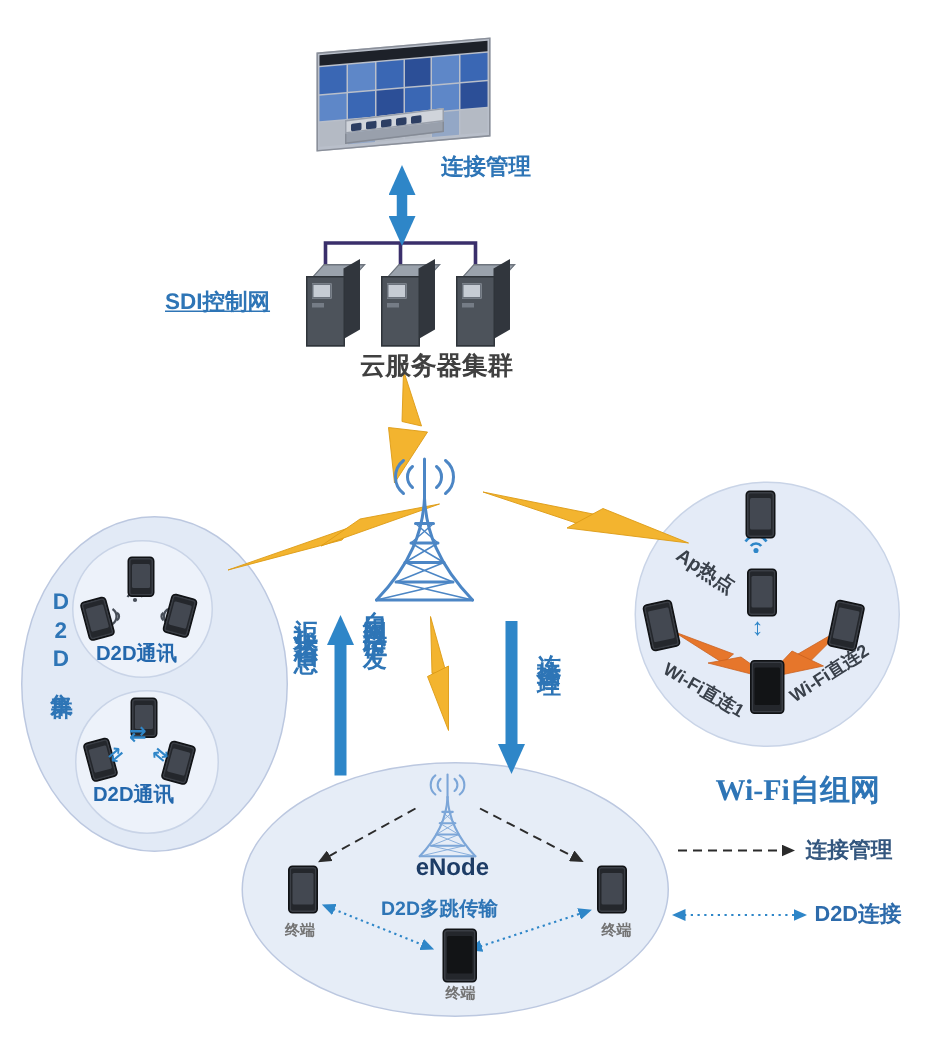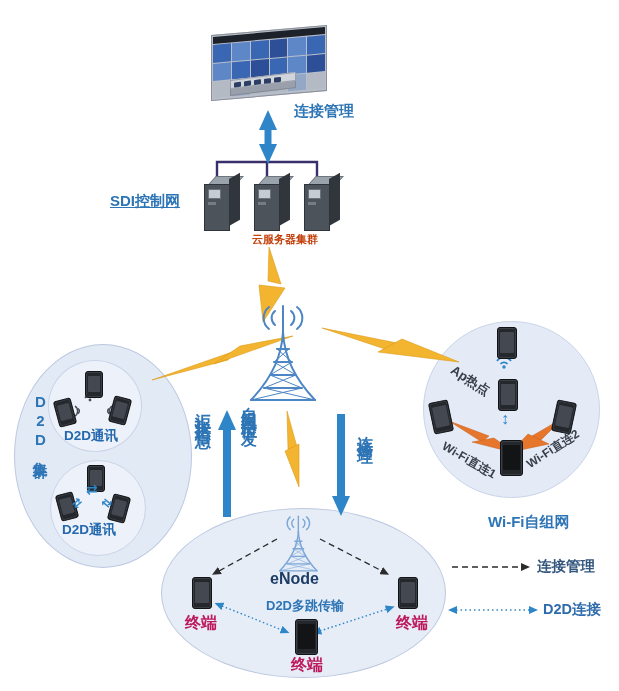--- a/index.html
+++ b/index.html
@@ -15,36 +15,36 @@
   .wifi-circle{left:423px;top:321px;width:177px;height:177px;border-radius:50%;background:#e4ebf7;}
   .enode-ellipse{left:161px;top:508px;width:285px;height:170px;border-radius:50%;background:#e6edf7;}
 
   .overlay{position:absolute;left:0;top:0;}
 
   
   .lbl{position:absolute;white-space:nowrap;font-weight:bold;}
   .blue{color:#2e75b6;}
   .cc-lbl{left:294px;top:102px;font-size:15px;}
   .sdi-lbl{left:110px;top:192px;font-size:15px;text-decoration:underline;}
-  .cluster-lbl{left:240px;top:232px;width:90px;text-align:center;font-size:11px;color:#c2410c;}
+  .cluster-lbl{left:240px;top:232px;width:90px;text-align:center;font-size:17px;color:#404040;}
   .vtext{position:absolute;writing-mode:vertical-rl;text-orientation:upright;font-weight:bold;color:#2e75b6;letter-spacing:4px;font-size:16px;white-space:nowrap;}
   .report-lbl{left:192px;top:400px;}
   .dispatch-lbl{left:238px;top:394px;}
   .manage-lbl{left:354px;top:423px;}
   .d2dcluster-lbl{left:30px;top:393px;font-size:15px;letter-spacing:2px;}
   .d2dcomm1-lbl{left:64px;top:427px;font-size:13.5px;color:#2468ad;}
   .d2dcomm2-lbl{left:62px;top:521px;font-size:13.5px;color:#2468ad;}
   .rot{transform-origin:0 50%;color:#39404a;}
   .ap-lbl{left:452px;top:360px;font-size:13px;transform:rotate(33deg);}
   .wd1-lbl{left:443px;top:437px;font-size:12px;transform:rotate(30deg);}
   .wd2-lbl{left:528px;top:457px;font-size:12px;transform:rotate(-33deg);}
-  .wifinet-lbl{left:488px;top:513px;font-size:15px;}
-  .enode-lbl{left:270px;top:570px;width:56px;text-align:left;font-size:16px;color:#1d3c66;}
-  .multihop-lbl{left:266px;top:597px;font-size:13px;color:#2e75b6;}
-  .term{font-size:16px;color:#be185d;}
+  .wifinet-lbl{left:477px;top:513px;font-size:20px;font-family:Liberation Serif, serif;}
+  .enode-lbl{left:270px;top:570px;width:56px;text-align:right;font-size:16px;color:#1d3c66;}
+  .multihop-lbl{left:254px;top:597px;font-size:13px;color:#2e75b6;}
+  .term{font-size:10px;color:#737373;}
   .term-l{left:185px;top:613px;width:30px;text-align:center;}
   .term-r{left:396px;top:613px;width:30px;text-align:center;}
   .term-b{left:291px;top:655px;width:32px;text-align:center;}
   .cellular-lbl{left:537px;top:557px;font-size:14.5px;color:#33567e;}
   .d2dlegend-lbl{left:543px;top:600px;font-size:14.5px;color:#2d6bab;}
 
   
   .glyph{position:absolute;font-weight:bold;color:#2f86c8;transform-origin:50% 50%;}
   .g-ex1{left:86px;top:481px;font-size:14px;}
   .g-ex2{left:72px;top:496px;font-size:12px;transform:rotate(-40deg);}

